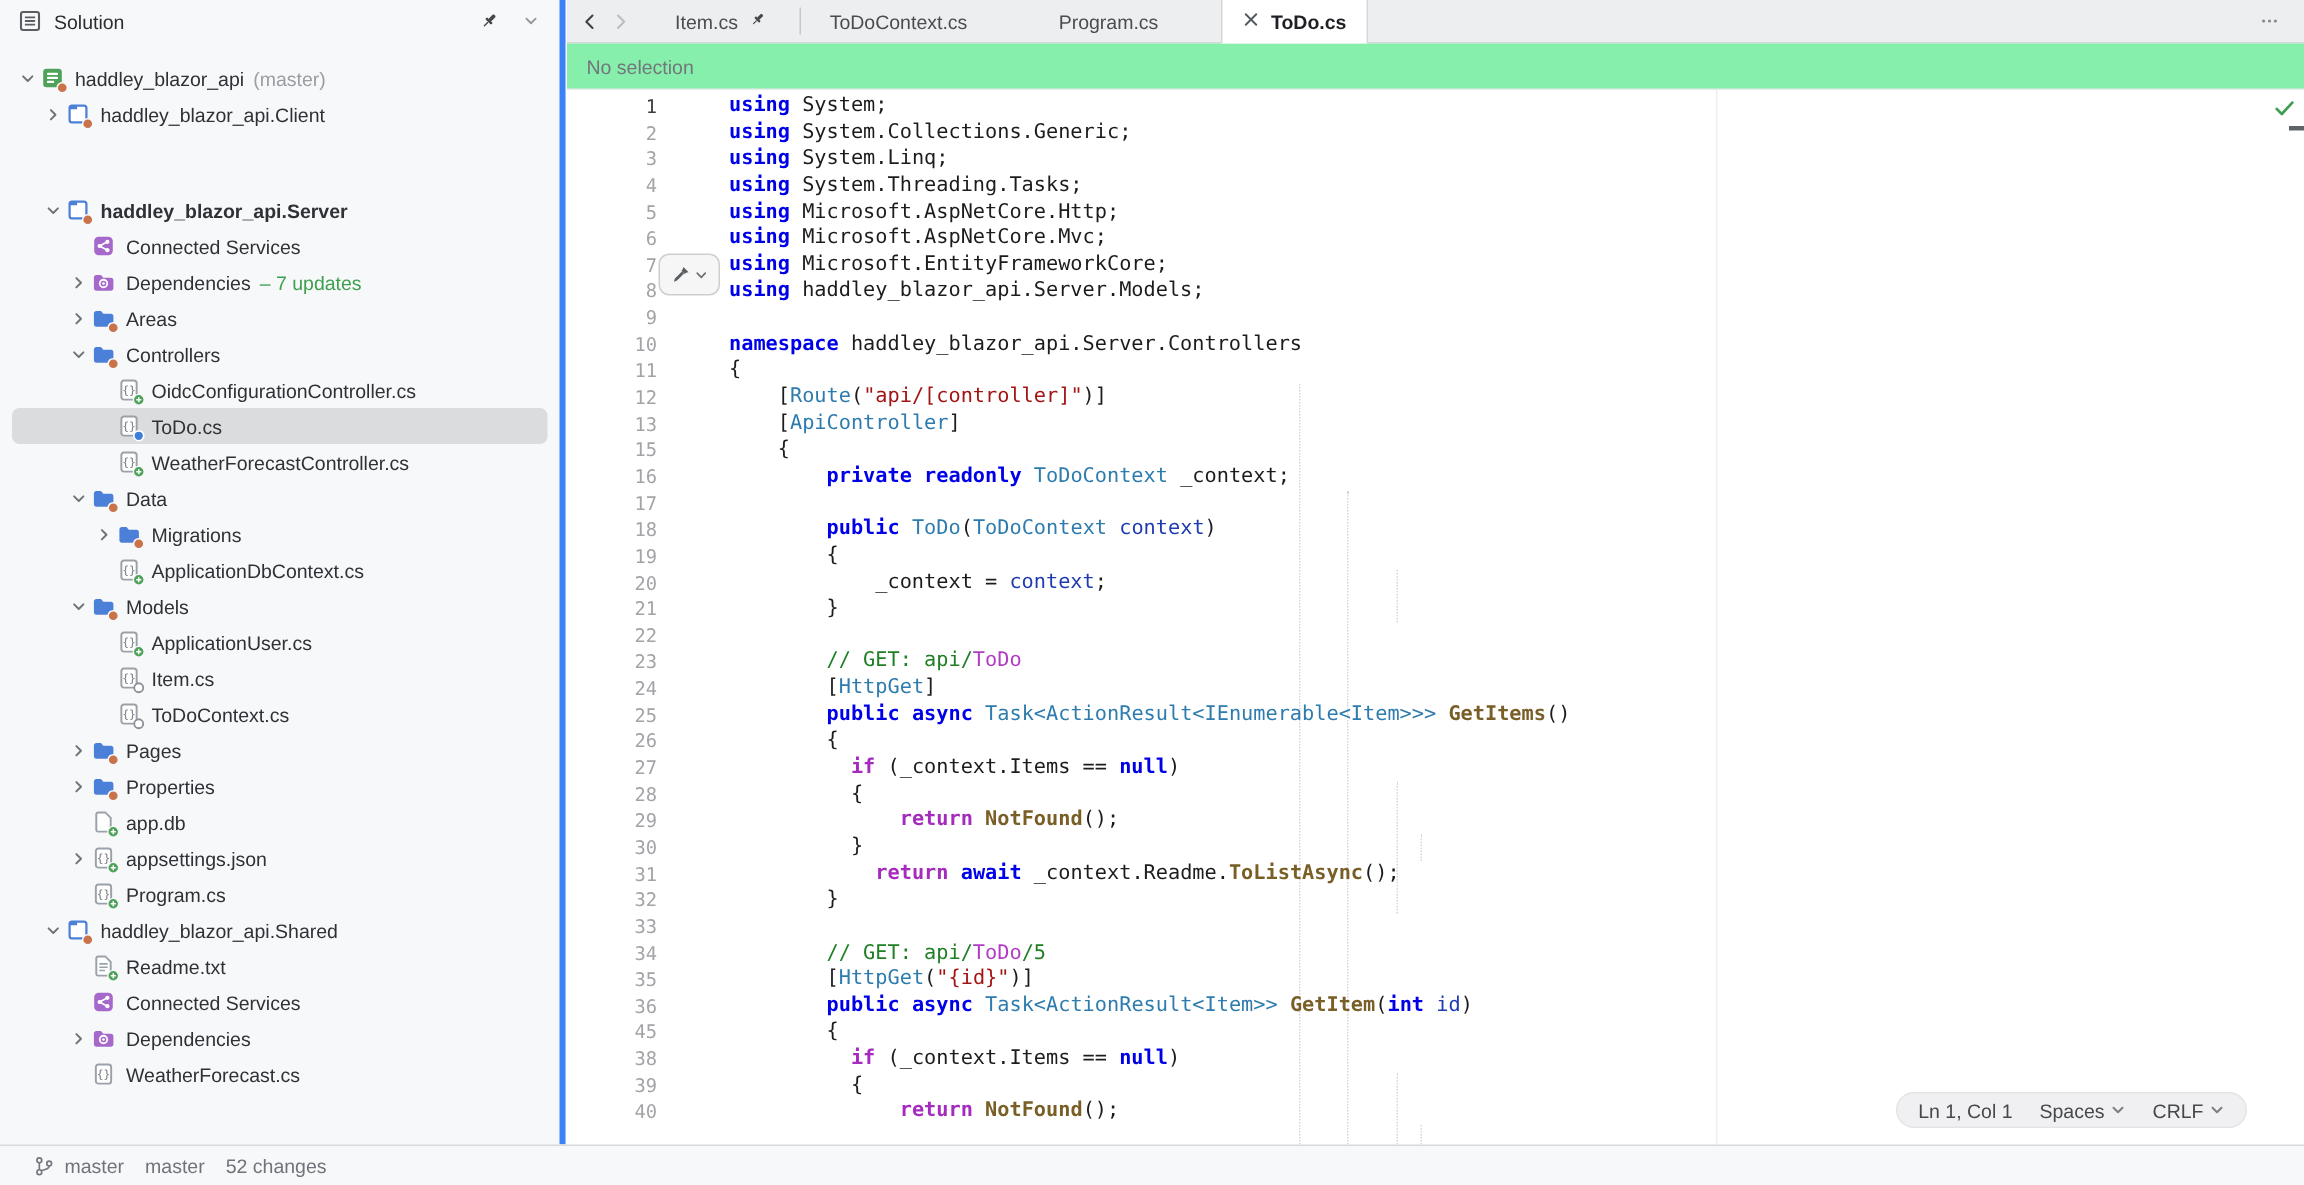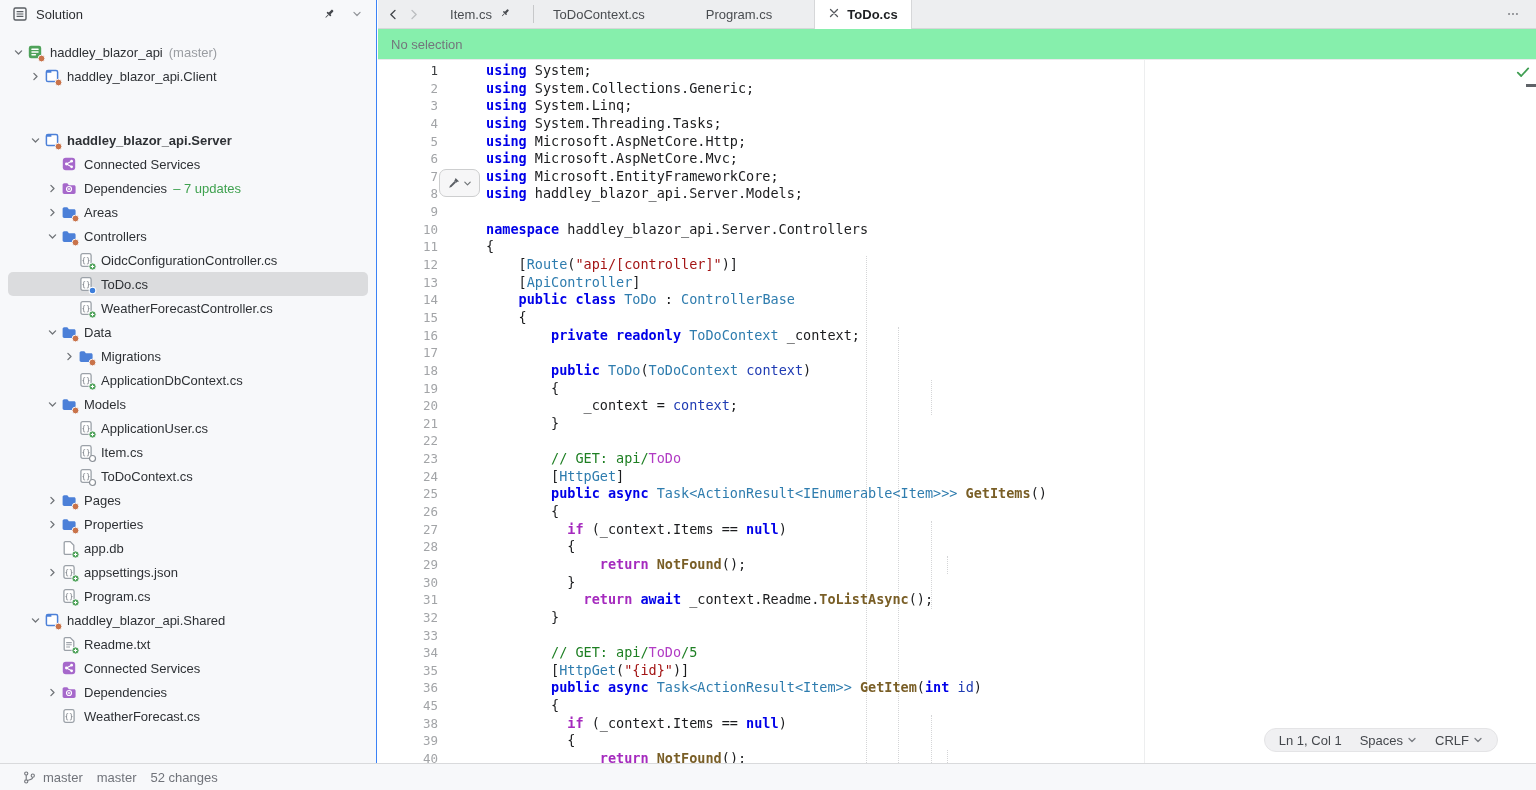--- a/index.html
+++ b/index.html
@@ -1,21 +1,21 @@
 <!DOCTYPE html>
 <html style="--c-kw: #0000E8; --c-ctrl: #A52ABE; --c-type: #2E7CAE; --c-method: #795E26; --c-str: #A31515; --c-cm: #1E7F23; --c-todo: #B13BC4; --c-param: #1F3BB3; --c-pl: #1B1C1E; --c-updates: #3FA14F;"><head>
 <meta charset="utf-8">
 <style>
   * { margin:0; padding:0; box-sizing:border-box; }
   html,body { width:1536px; height:790px; overflow:hidden; }
   body { font-family:"Liberation Sans", sans-serif; font-size:13px; color:#2E3135; background:#fff; }
   .app { position:relative; width:1536px; height:790px; background:#fff; }
 
   
-  .panel { position:absolute; left:0; top:0; width:377px; height:763px; background:#F7F8FA; border-right:1px solid #3b82f6; }
+  .panel { position:absolute; left:0; top:0; width:377px; height:763px; background:#F7F8FA; border-right:4px solid #3b82f6; }
   .panel-header { height:28px; display:flex; align-items:center; padding:0 10px 0 12px; }
   .panel-header .ph-icon { width:16px; height:16px; margin-right:8px; flex:none; }
   .panel-header .ph-title { flex:1; color:#2B2D30; }
   .panel-header .ph-actions { display:flex; align-items:center; gap:10px; }
   .iconbtn { width:18px; height:18px; display:flex; align-items:center; justify-content:center; }
   .iconbtn svg { width:14px; height:14px; }
 
   .tree { padding-top:12px; }
   .trow { height:24px; display:flex; align-items:center; margin:0 8px; border-radius:5px; white-space:nowrap; }
   .trow.selected { background:#DBDCDE; }
@@ -563,21 +563,20 @@
           <div class="cl"><span class="ln">4</span><span class="fold"></span><span class="ct"><span class="tk-kw">using</span><span class="tk-pl"> System.Threading.Tasks;</span></span></div>
           <div class="cl"><span class="ln">5</span><span class="fold"></span><span class="ct"><span class="tk-kw">using</span><span class="tk-pl"> Microsoft.AspNetCore.Http;</span></span></div>
           <div class="cl"><span class="ln">6</span><span class="fold"></span><span class="ct"><span class="tk-kw">using</span><span class="tk-pl"> Microsoft.AspNetCore.Mvc;</span></span></div>
           <div class="cl"><span class="ln">7</span><span class="fold"></span><span class="ct"><span class="tk-kw">using</span><span class="tk-pl"> Microsoft.EntityFrameworkCore;</span></span></div>
           <div class="cl"><span class="ln">8</span><span class="fold"></span><span class="ct"><span class="tk-kw">using</span><span class="tk-pl"> haddley_blazor_api.Server.Models;</span></span></div>
           <div class="cl"><span class="ln">9</span><span class="fold"></span><span class="ct"></span></div>
           <div class="cl"><span class="ln">10</span><span class="fold"></span><span class="ct"><span class="tk-kw">namespace</span><span class="tk-pl"> haddley_blazor_api.Server.Controllers</span></span></div>
           <div class="cl"><span class="ln">11</span><span class="fold"></span><span class="ct"><span class="tk-pl">{</span></span></div>
           <div class="cl"><span class="ln">12</span><span class="fold"></span><span class="ct"><span class="tk-pl">    [</span><span class="tk-type">Route</span><span class="tk-pl">(</span><span class="tk-str">"api/[controller]"</span><span class="tk-pl">)]</span></span></div>
           <div class="cl"><span class="ln">13</span><span class="fold"></span><span class="ct"><span class="tk-pl">    [</span><span class="tk-type">ApiController</span><span class="tk-pl">]</span></span></div>
-          <div class="cl"><span class="ln">14</span><span class="fold"></span><span class="ct"><span class="tk-pl">    </span><span class="tk-kw">public class</span><span class="tk-pl"> </span><span class="tk-type">ToDo</span><span class="tk-pl"> : </span><span class="tk-type">ControllerBase</span></span></div>
           <div class="cl"><span class="ln">15</span><span class="fold"></span><span class="ct"><span class="tk-pl">    {</span></span></div>
           <div class="cl"><span class="ln">16</span><span class="fold"></span><span class="ct"><span class="tk-pl">        </span><span class="tk-kw">private readonly</span><span class="tk-pl"> </span><span class="tk-type">ToDoContext</span><span class="tk-pl"> _context;</span></span></div>
           <div class="cl"><span class="ln">17</span><span class="fold"></span><span class="ct"></span></div>
           <div class="cl"><span class="ln">18</span><span class="fold"></span><span class="ct"><span class="tk-pl">        </span><span class="tk-kw">public</span><span class="tk-pl"> </span><span class="tk-type">ToDo</span><span class="tk-pl">(</span><span class="tk-type">ToDoContext</span><span class="tk-pl"> </span><span class="tk-param">context</span><span class="tk-pl">)</span></span></div>
           <div class="cl"><span class="ln">19</span><span class="fold"></span><span class="ct"><span class="tk-pl">        {</span></span></div>
           <div class="cl"><span class="ln">20</span><span class="fold"></span><span class="ct"><span class="tk-pl">            _context = </span><span class="tk-param">context</span><span class="tk-pl">;</span></span></div>
           <div class="cl"><span class="ln">21</span><span class="fold"></span><span class="ct"><span class="tk-pl">        }</span></span></div>
           <div class="cl"><span class="ln">22</span><span class="fold"></span><span class="ct"></span></div>
           <div class="cl"><span class="ln">23</span><span class="fold"></span><span class="ct"><span class="tk-pl">        </span><span class="tk-cm">// GET: api/</span><span class="tk-todo">ToDo</span></span></div>
           <div class="cl"><span class="ln">24</span><span class="fold"></span><span class="ct"><span class="tk-pl">        [</span><span class="tk-type">HttpGet</span><span class="tk-pl">]</span></span></div>

